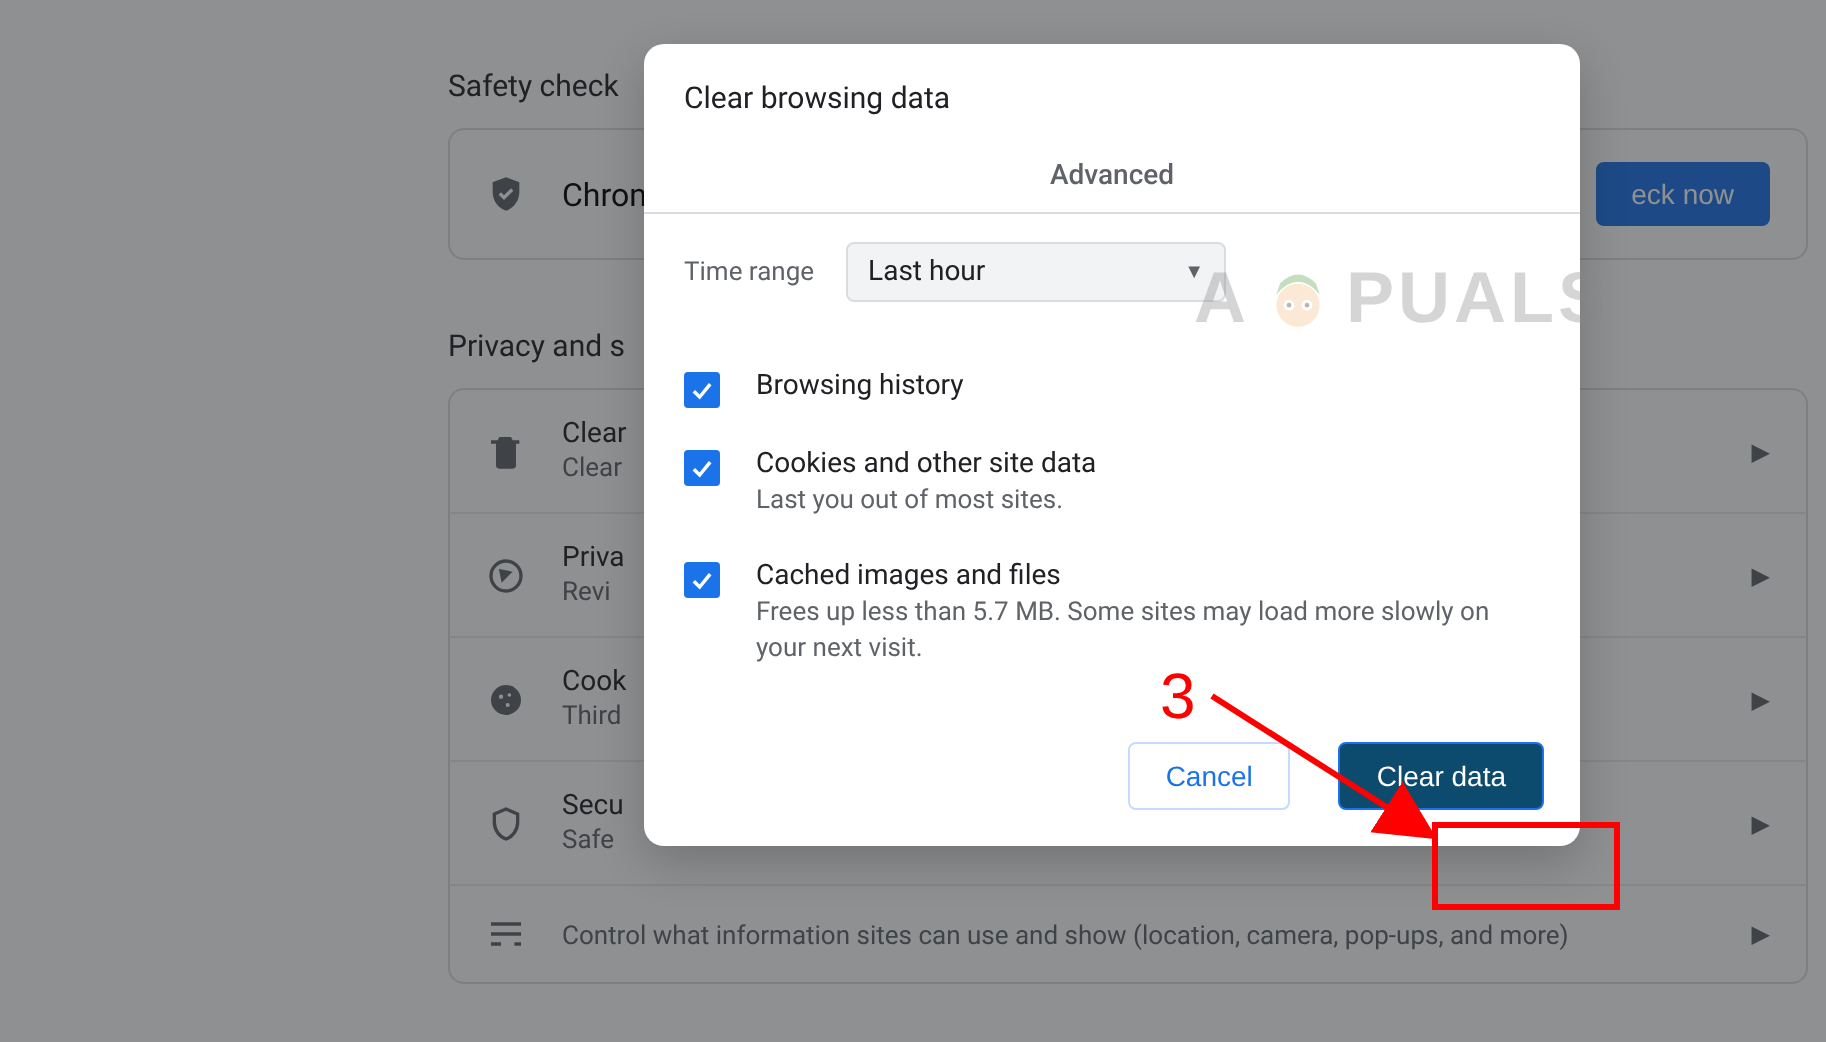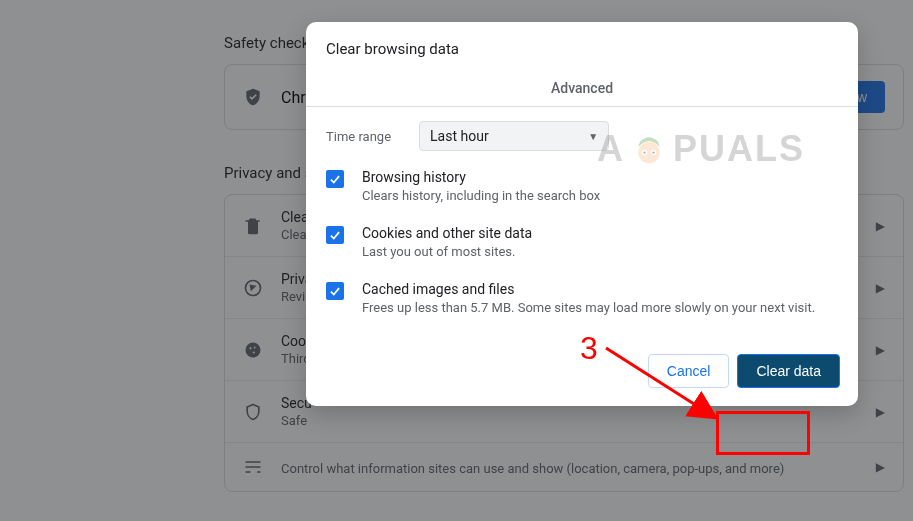--- a/index.html
+++ b/index.html
@@ -83,23 +83,23 @@
   
   .veil {
     position: absolute;
     inset: 0;
     background: rgba(32,33,36,0.5);
   }
 
   
   .modal {
     position: absolute;
-    left: 306px;
+    left: 322px;
     top: 22px;
-    width: 552px;
+    width: 468px;
     background: #fff;
     border-radius: 10px;
     box-shadow: 0 8px 24px rgba(0,0,0,0.2);
     font-size: 14px;
     color: #202124;
     overflow: hidden;
   }
   .modal-title {
     font-size: 15px;
     padding: 18px 20px 12px 20px;
@@ -125,22 +125,22 @@
     height: 3px;
     background: #1a73e8;
     border-radius: 3px 3px 0 0;
   }
 
   .modal-body { padding: 14px 20px 4px 20px; }
 
   .time-row {
     display: flex;
     align-items: center;
-    gap: 28px;
-    margin-bottom: 10px;
+    gap: 16px;
+    margin-bottom: 26px;
   }
   .time-label { color: #5f6368; font-size: 13px; }
   .time-select {
     flex: 0 0 190px;
     display: flex;
     align-items: center;
     justify-content: space-between;
     border: 1px solid #dadce0;
     background: #f1f3f4;
     border-radius: 4px;
@@ -171,21 +171,21 @@
     cursor: pointer;
   }
   .cbx svg { width: 14px; height: 14px; display:block; }
   .opt-texts { flex: 1; }
   .opt-title { font-size: 14px; color: #202124; }
   .opt-sub   { font-size: 13px; color: #5f6368; margin-top: 2px; line-height: 1.4; }
 
   .modal-actions {
     display: flex;
     justify-content: flex-end;
-    gap: 8px;
+    gap: 24px;
     padding: 20px 18px 18px 18px;
   }
   .btn {
     border-radius: 4px;
     font-size: 14px;
     padding: 7px 18px;
     font-weight:500;
     cursor: pointer;
     line-height: 18px;
   }
@@ -362,21 +362,20 @@
     </div>
 
     <div class="opt-row">
       <span class="cbx">
         <svg viewBox="0 0 24 24" fill="none" stroke="#fff" stroke-width="3">
             <polyline points="5,13 10,18 19,7"></polyline>
           </svg>
       </span>
       <div class="opt-texts">
         <div class="opt-title">Browsing history</div>
-        <div class="opt-sub">Clears history, including in the search box</div>
       </div>
     </div>
 
     <div class="opt-row">
       <span class="cbx">
         <svg viewBox="0 0 24 24" fill="none" stroke="#fff" stroke-width="3">
             <polyline points="5,13 10,18 19,7"></polyline>
           </svg>
       </span>
       <div class="opt-texts">

